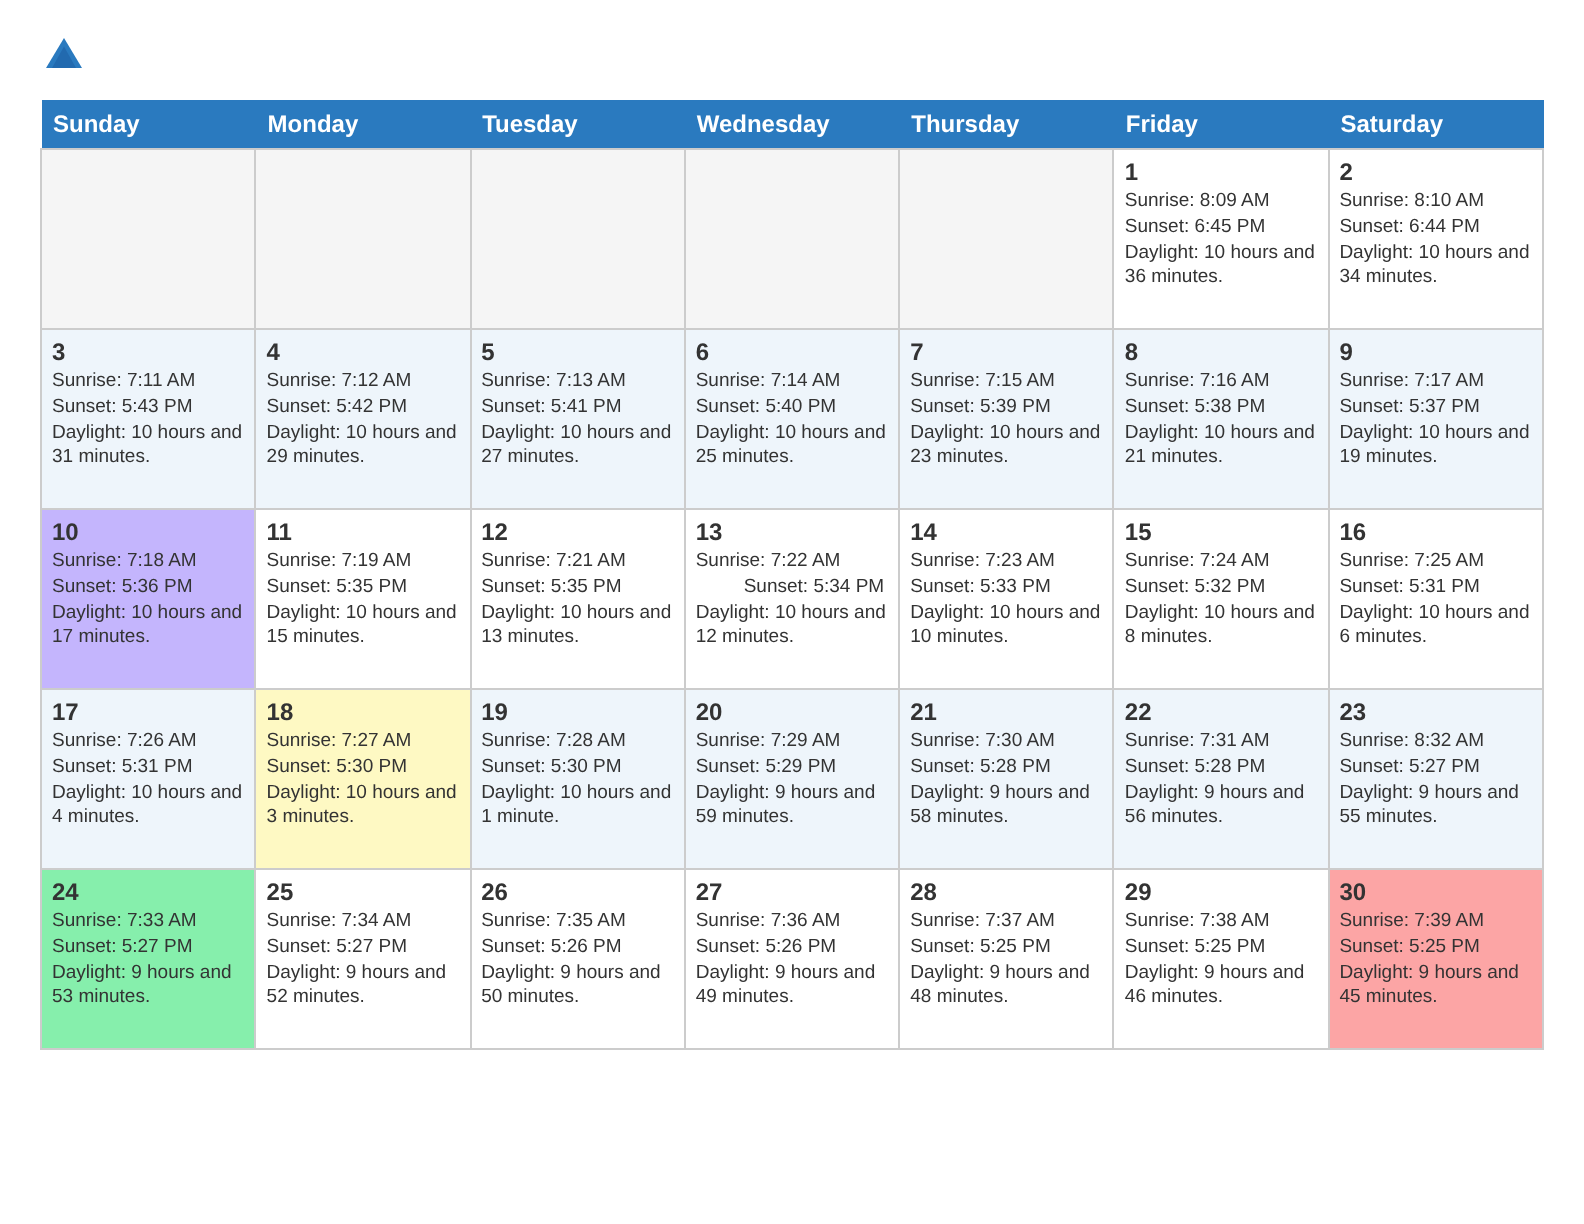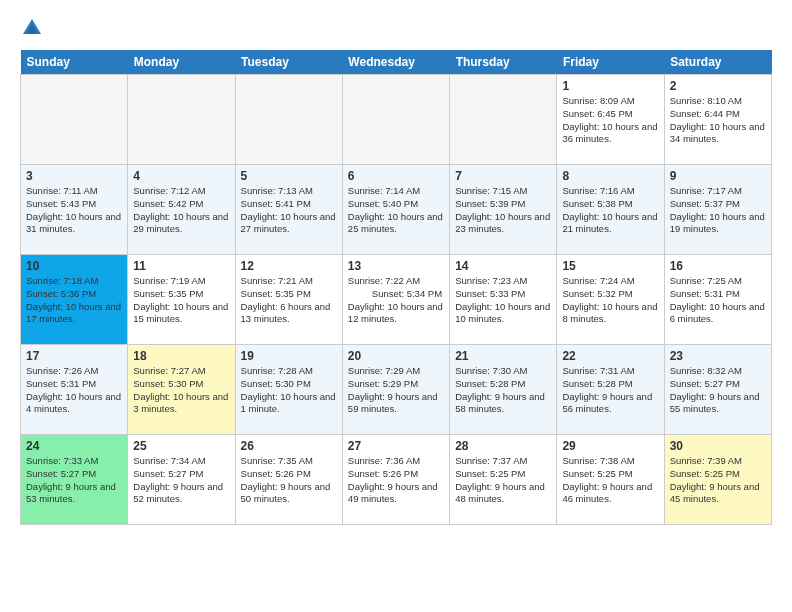--- a/index.html
+++ b/index.html
@@ -169,37 +169,37 @@
           <div style="font-size: 9.5px; line-height: 1.35;">Daylight: 10 hours and 21 minutes.</div>
         </td>
         <td style="background: rgb(238, 245, 251);">
           <span class="day-num">9</span>
           <div style="font-size: 9.5px; line-height: 1.35;">Sunrise: 7:17 AM</div>
           <div style="font-size: 9.5px; line-height: 1.35;">Sunset: 5:37 PM</div>
           <div style="font-size: 9.5px; line-height: 1.35;">Daylight: 10 hours and 19 minutes.</div>
         </td>
       </tr>
       <tr class="week-row">
-        <td style="background: #0ea5e9;">
+        <td style="background: #c4b5fd;">
           <span class="day-num">10</span>
           <div style="font-size: 9.5px; line-height: 1.35;">Sunrise: 7:18 AM</div>
           <div style="font-size: 9.5px; line-height: 1.35;">Sunset: 5:36 PM</div>
           <div style="font-size: 9.5px; line-height: 1.35;">Daylight: 10 hours and 17 minutes.</div>
         </td>
         <td style="background: rgb(255, 255, 255);">
           <span class="day-num">11</span>
           <div style="font-size: 9.5px; line-height: 1.35;">Sunrise: 7:19 AM</div>
           <div style="font-size: 9.5px; line-height: 1.35;">Sunset: 5:35 PM</div>
           <div style="font-size: 9.5px; line-height: 1.35;">Daylight: 10 hours and 15 minutes.</div>
         </td>
         <td style="background: rgb(255, 255, 255);">
           <span class="day-num">12</span>
           <div style="font-size: 9.5px; line-height: 1.35;">Sunrise: 7:21 AM</div>
           <div style="font-size: 9.5px; line-height: 1.35;">Sunset: 5:35 PM</div>
-          <div style="font-size: 9.5px; line-height: 1.35;">Daylight: 6 hours and 13 minutes.</div>
+          <div style="font-size: 9.5px; line-height: 1.35;">Daylight: 10 hours and 13 minutes.</div>
         </td>
         <td style="background: rgb(255, 255, 255);">
           <span class="day-num">13</span>
           <div style="font-size: 9.5px; line-height: 1.35;">Sunrise: 7:22 AM</div>
           <div style="font-size: 9.5px; line-height: 1.35; margin-left: 24px;">Sunset: 5:34 PM</div>
           <div style="font-size: 9.5px; line-height: 1.35;">Daylight: 10 hours and 12 minutes.</div>
         </td>
         <td style="background: rgb(255, 255, 255);">
           <span class="day-num">14</span>
           <div style="font-size: 9.5px; line-height: 1.35;">Sunrise: 7:23 AM</div>
@@ -293,21 +293,21 @@
           <div style="font-size: 9.5px; line-height: 1.35;">Sunrise: 7:37 AM</div>
           <div style="font-size: 9.5px; line-height: 1.35;">Sunset: 5:25 PM</div>
           <div style="font-size: 9.5px; line-height: 1.35;">Daylight: 9 hours and 48 minutes.</div>
         </td>
         <td style="background: rgb(255, 255, 255);">
           <span class="day-num">29</span>
           <div style="font-size: 9.5px; line-height: 1.35;">Sunrise: 7:38 AM</div>
           <div style="font-size: 9.5px; line-height: 1.35;">Sunset: 5:25 PM</div>
           <div style="font-size: 9.5px; line-height: 1.35;">Daylight: 9 hours and 46 minutes.</div>
         </td>
-        <td style="background: #fef9c3;">
+        <td style="background: #fca5a5;">
           <span class="day-num">30</span>
           <div style="font-size: 9.5px; line-height: 1.35;">Sunrise: 7:39 AM</div>
           <div style="font-size: 9.5px; line-height: 1.35;">Sunset: 5:25 PM</div>
           <div style="font-size: 9.5px; line-height: 1.35;">Daylight: 9 hours and 45 minutes.</div>
         </td>
       </tr>
     </tbody>
 </table>
 
 </body></html>

